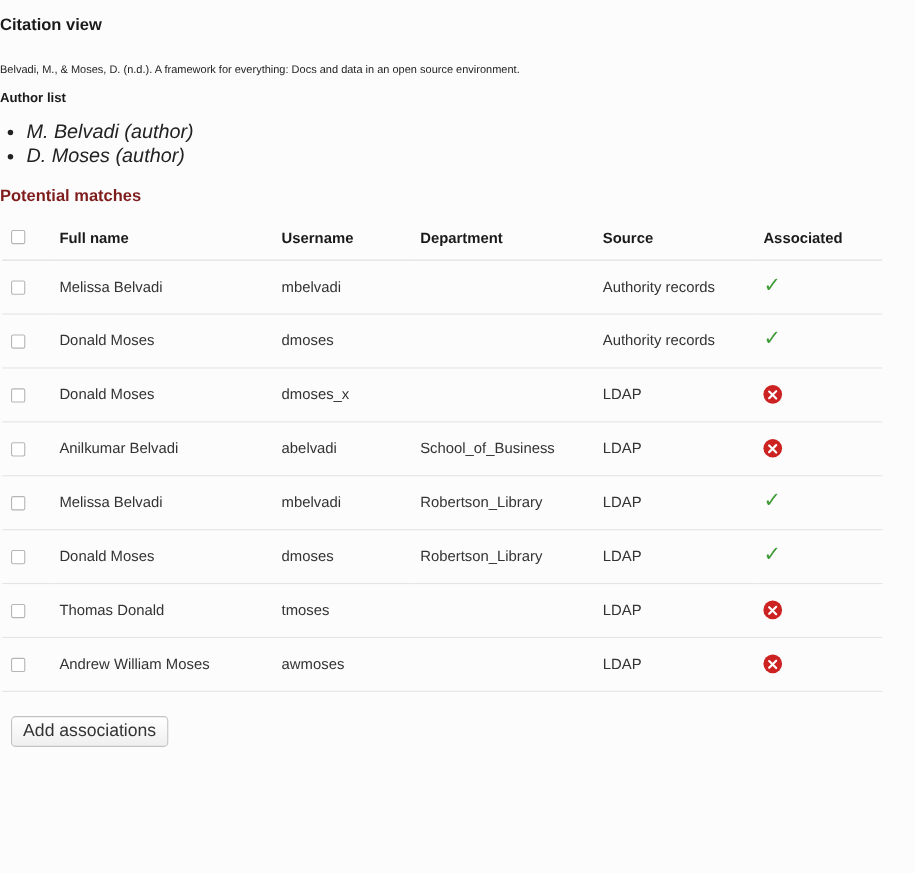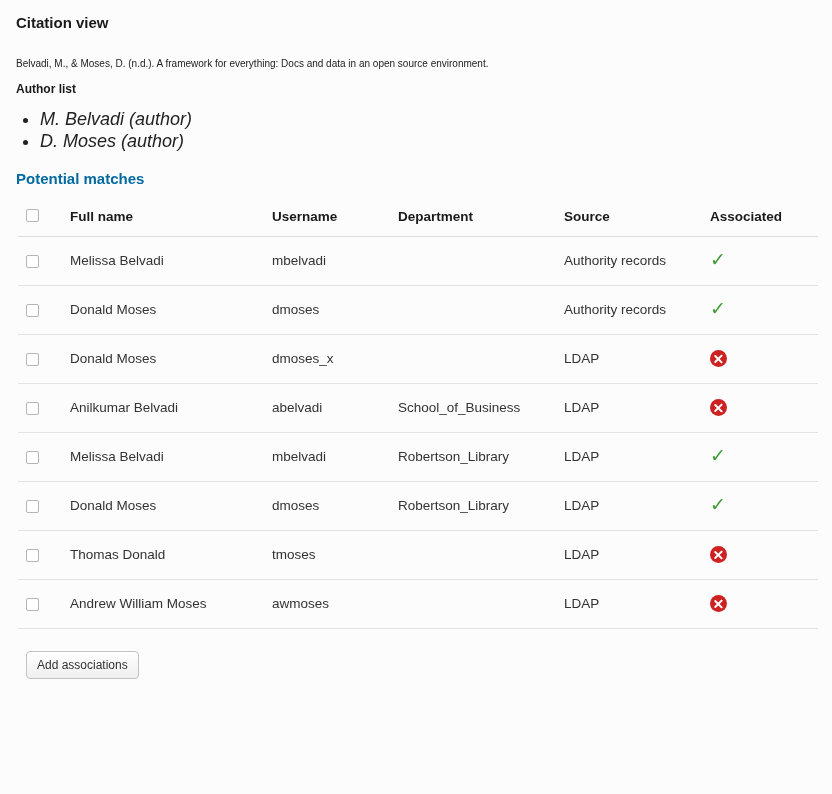--- a/index.html
+++ b/index.html
@@ -14,21 +14,21 @@
     font-size: 14px;
     color: #333333;
     overflow: hidden;
   }
   .page {
     position: relative;
     width: 832px;
     height: 794px;
     background: #fcfcfc;
     box-sizing: border-box;
-    padding: 14px 16px 0 16px;
+    padding: 14px 16px 0 0;
   }
   .section-title {
     font-size: 15px;
     font-weight: bold;
     color: #1a1a1a;
     margin: 0 0 22px 0;
     line-height: 18px;
   }
   .citation-line {
     font-size: 10px;
@@ -50,21 +50,21 @@
   }
   ul.author-list li {
     font-size: 18px;
     color: #222222;
     line-height: 22px;
     font-style: italic;
   }
   .matches-head {
     font-size: 15px;
     font-weight: bold;
-    color: #0369a1;
+    color: #7f1d1d;
     margin: 0 0 20px 0;
     line-height: 18px;
   }
   table.matches {
     width: 800px;
     border-collapse: collapse;
     margin: 0 0 0 2px;
     table-layout: fixed;
   }
   table.matches col.c-check { width: 44px; }
@@ -136,21 +136,21 @@
   }
   .assoc-no::before { transform: rotate(45deg); }
   .assoc-no::after { transform: rotate(-45deg); }
 
   .footer-area {
     margin-top: 22px;
     padding-left: 10px;
   }
   .btn {
     font-family: "Liberation Sans", sans-serif;
-    font-size: 12px;
+    font-size: 16px;
     color: #333333;
     background: linear-gradient(to bottom, #ffffff, #efefef);
     border: 1px solid #c2c2c2;
     border-radius: 4px;
     padding: 6px 10px;
     cursor: pointer;
     line-height: 14px;
   }
   .name-cell { color: #2c2c2c; }
 </style>

